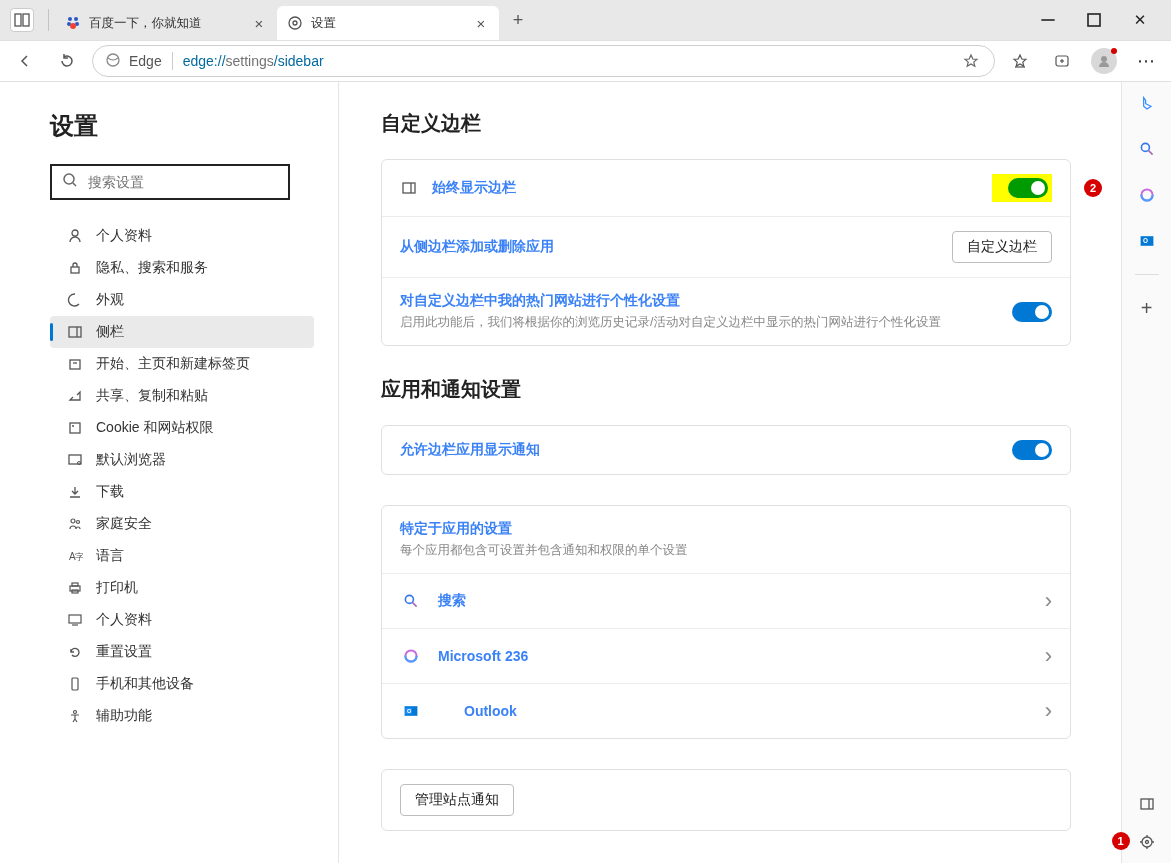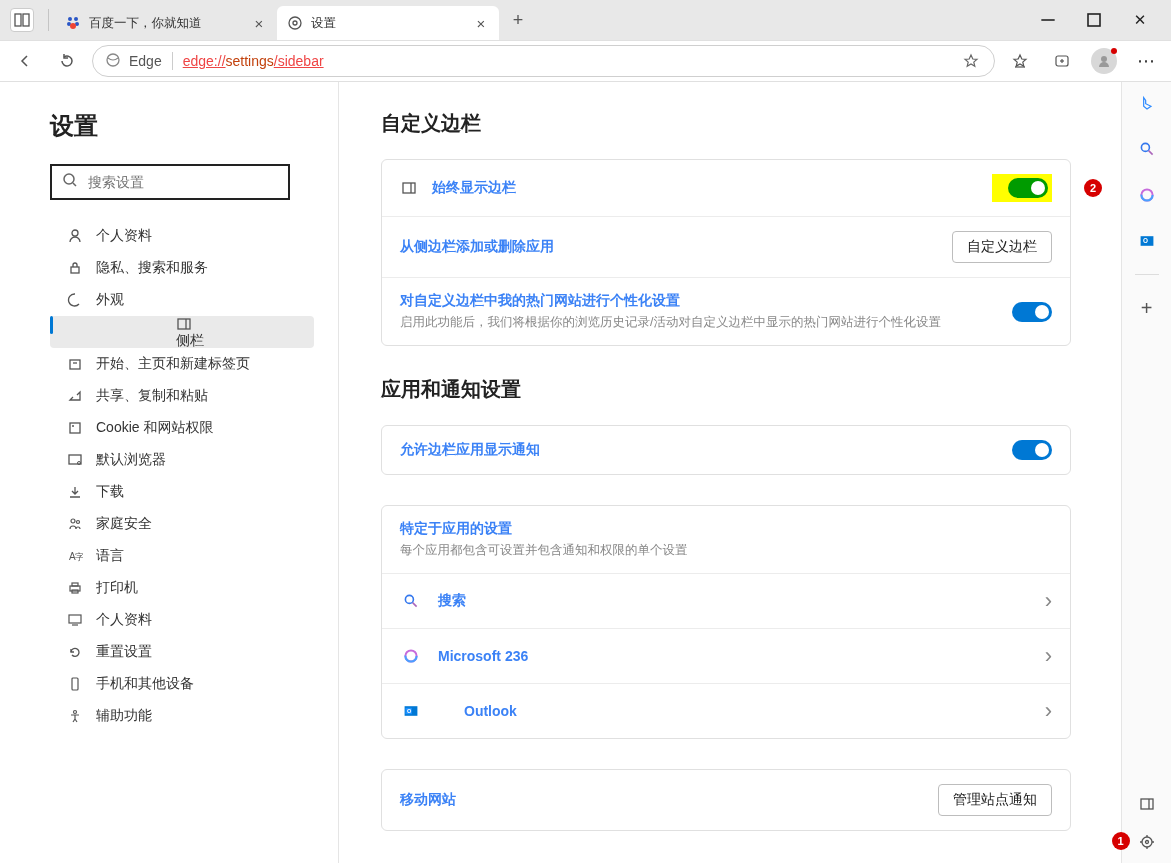--- a/index.html
+++ b/index.html
@@ -14,34 +14,34 @@
   .tab .close { width: 16px; color: #555; text-align:center; font-size:15px; }
   .tab-add { width: 30px; height: 30px; display:flex;align-items:center;justify-content:center; font-size:18px; color:#555; margin-left:4px;}
   .spacer { flex: 1; }
   .winctrl { width: 46px; height: 32px; display:flex;align-items:center;justify-content:center; color:#222; font-size:13px;}
   .winctrl.close-win { font-size:15px; }
   
   .toolbar { height: 42px; background: #fff; border-top:1px solid #e0e0e0; border-bottom: 1px solid #e0e0e0; display: flex; align-items: center; padding: 0 8px; gap: 8px; }
   .tbtn { width: 34px; height: 34px; display:flex;align-items:center;justify-content:center; color:#555; border-radius:4px; }
   .addressbar { flex: 1; height: 32px; border: 1px solid #cfcfcf; border-radius: 16px; display: flex; align-items: center; padding: 0 6px 0 12px; background: #fff; color: #555; font-size: 14px; }
   .addressbar .url { flex:1; display:flex; align-items:center; }
-  .addressbar .url .strong { color:#c2410c; }
-  .addressbar .url .light { color:#ef4444;text-decoration:underline; }
+  .addressbar .url .strong { color:#737373; }
+  .addressbar .url .light { color:#0369a1; }
   .addressbar .divider { width:1px; height:18px; background:#ccc; margin:0 10px; }
 
   .content-row { display:flex; height: 781px; background:#fff; }
   .settings-panel { width: 1121px; height: 781px; background:#fff; display:flex; position:relative; }
   
   .settings-sidebar { width: 339px; padding: 28px 24px 20px 50px; border-right: 1px solid #e5e5e5; height:100%; overflow:hidden;}
   .settings-title { font-size: 24px; font-weight: 600; color:#222; margin-bottom: 22px; }
   .search-box { width: 240px; height: 36px; border: 2px solid #222; display:flex; align-items:center; padding: 0 10px; margin-bottom:20px; }
   .search-box input { border:none; outline:none; font-size:14px; flex:1; color:#444; }
   .search-box .sicon { color:#666; margin-right:10px; }
   .nav-item { height: 32px; display:flex; align-items:center; padding-left: 16px; font-size:14px; color:#333; border-radius:4px; cursor:pointer; position:relative; }
-  .nav-item.active { background:#eaeaea;flex-direction:column; }
+  .nav-item.active { background:#eaeaea; }
   .nav-item.active::before { content:""; position:absolute; left:0; width:3px; height:18px; background:#0078d4; border-radius:2px; }
   .nav-item .nicon { width:18px; height:18px; margin-right:12px; display:flex;align-items:center;justify-content:center; color:#555;}
   
   .settings-main { flex:1; padding: 28px 50px 20px 42px; overflow:hidden; }
   .section-title { font-size: 20px; font-weight:600; color:#222; margin-bottom: 22px; }
   .card { border:1px solid #e0e0e0; border-radius:6px; background:#fff; margin-bottom:30px; }
   .card-row { padding: 14px 18px; display:flex; align-items:center; border-bottom:1px solid #ececec; }
   .card-row:last-child { border-bottom:none;gap:26px; }
   .card-row .row-icon { width:18px; margin-right:14px; color:#555; display:flex;align-items:center;justify-content:center;}
   .card-row .row-label { flex:1; color:#3b82f6; font-size:14px; }
@@ -395,21 +395,20 @@
                 <rect x="3" y="6" width="8" height="8" fill="#1a90ff"></rect>
                 <text x="5" y="12.5" fill="#fff" font-size="7" font-weight="bold">O</text>
               </svg>
             </span>
           <span class="row-label" style="font-weight:600">Outlook</span>
         </div>
       </div>
 
       <div class="card">
         <div class="card-row">
-          <span class="row-label" style="font-weight:600">移动网站</span>
           <button class="outline-btn">管理站点通知</button>
         </div>
       </div>
     </div>
   </div>
 
   <div class="edgebar">
     <div class="eicon">
         <svg viewBox="0 0 24 24" width="24" height="24">
           <path d="M7 4v13l5 4 6-4-8-4V8z" fill="none" stroke="#2e8bff" stroke-width="1.8"></path>

